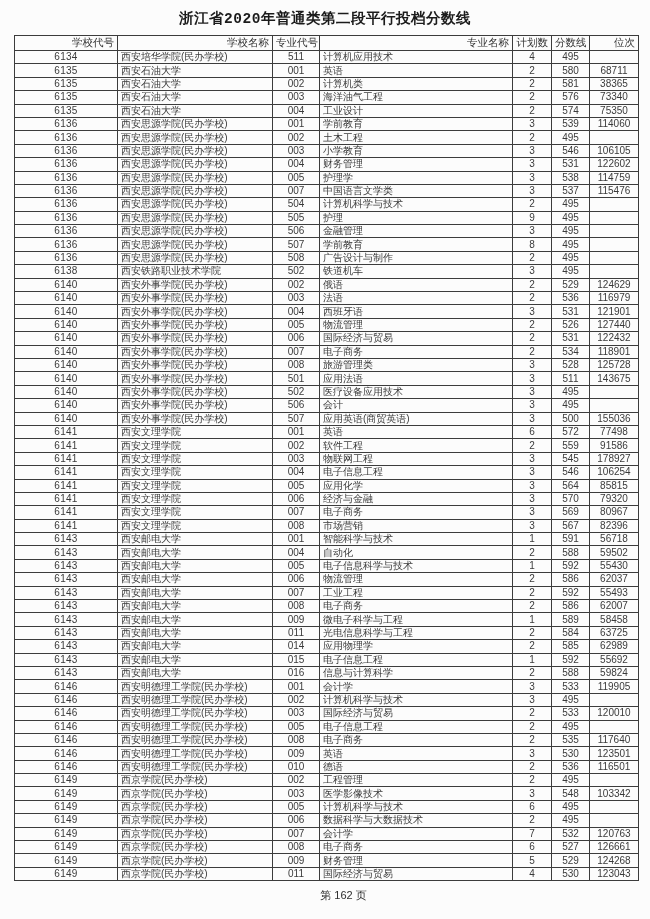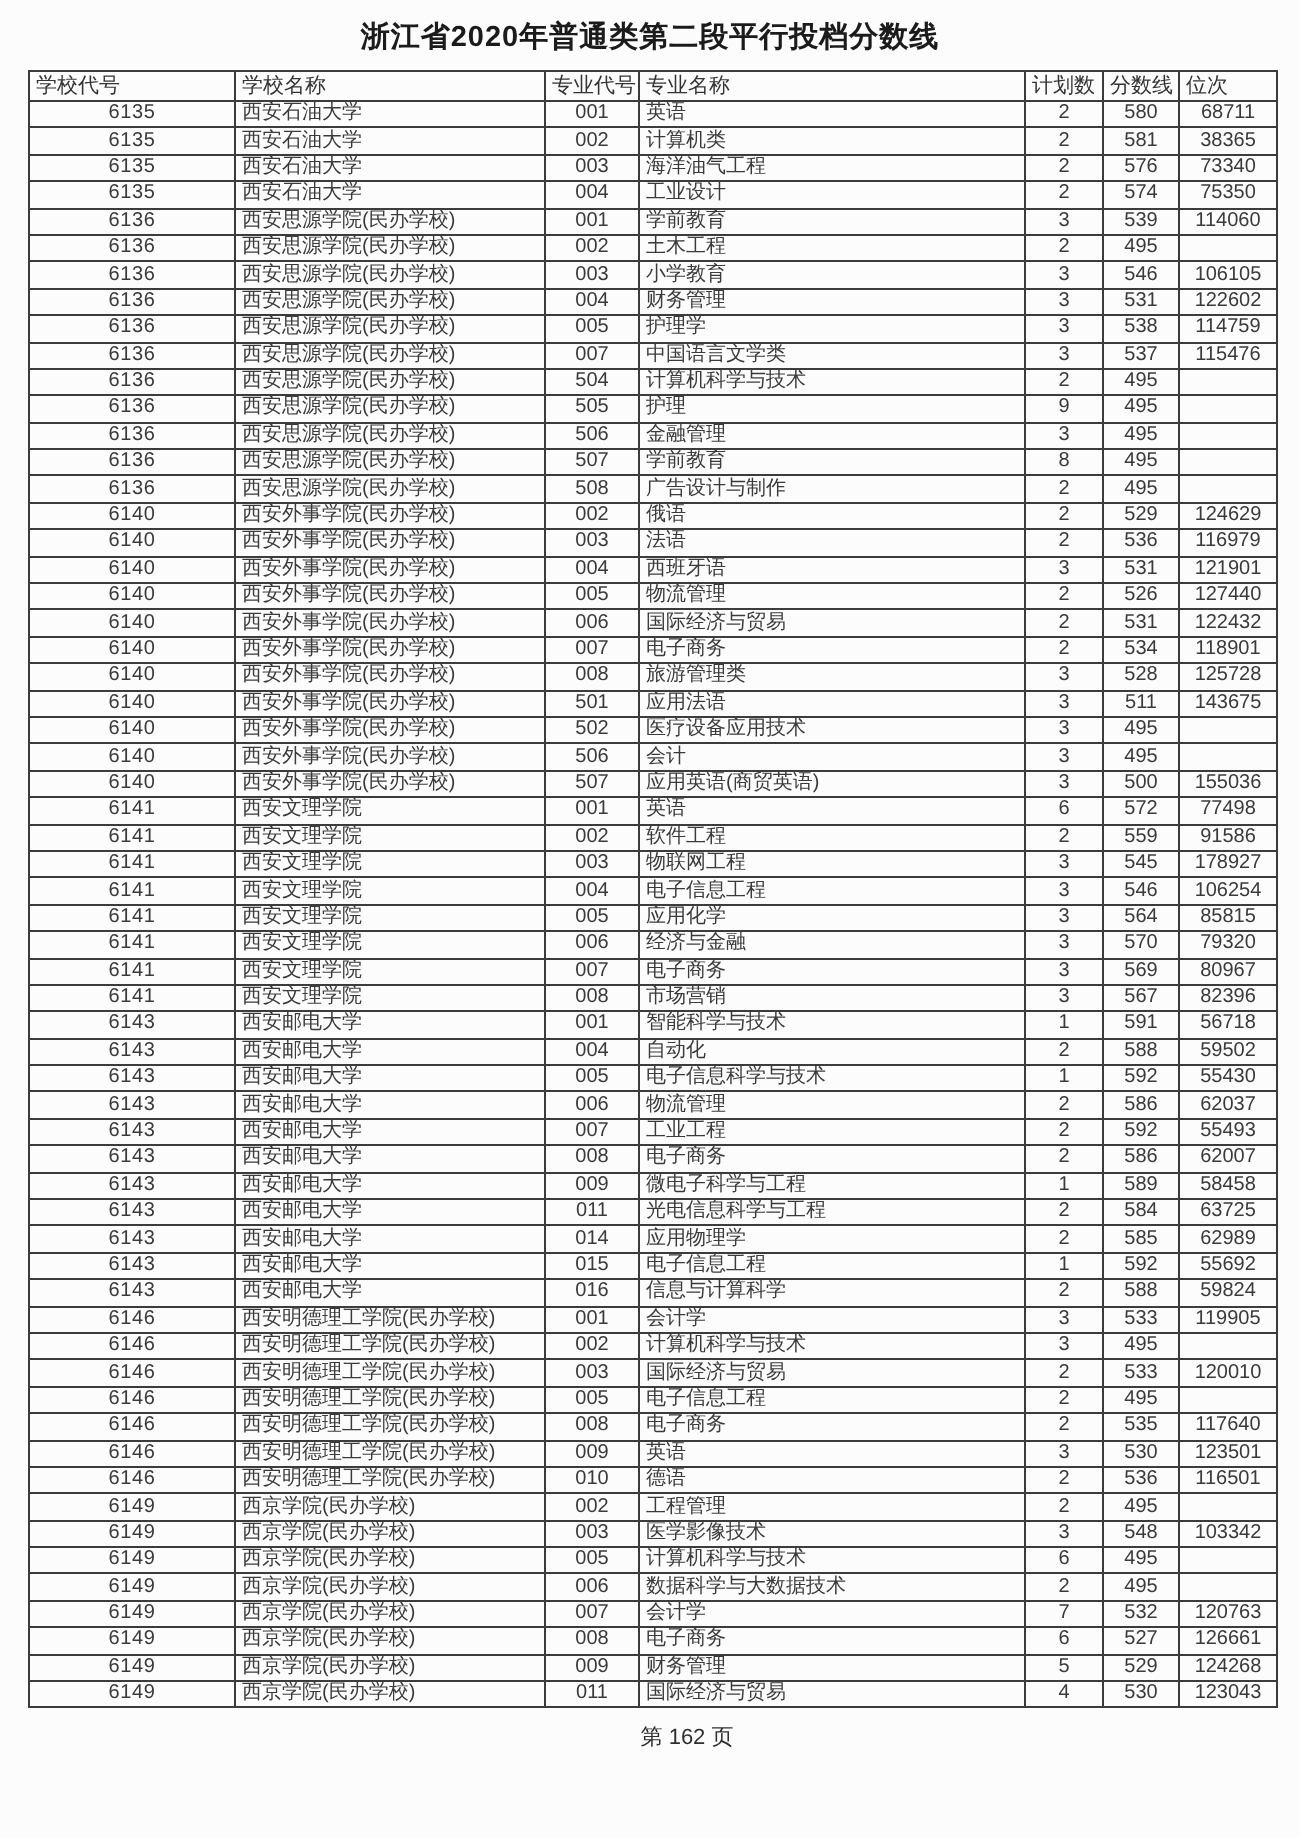--- a/index.html
+++ b/index.html
@@ -19,41 +19,41 @@
     height: 919px;
     position: relative;
   }
   .title {
     text-align: center;
     font-weight: bold;
     font-size: 14.5px;
     letter-spacing: 0.5px;
     padding-top: 9px;
     color: #1b1b1b;
-    font-family: Liberation Sans, sans-serif;
+    font-family: Liberation Mono, monospace;
   }
   table.score-table {
     border-collapse: collapse;
     table-layout: fixed;
     width: 624px;
     margin: 7px 0 0 14px;
     background: transparent;
   }
   table.score-table th,
   table.score-table td {
     border: 1px solid #3c3c3c;
     padding: 0 3px;
     overflow: hidden;
     white-space: nowrap;
     font-weight: normal;
   }
   table.score-table thead th {
     height: 13px;
     font-size: 10.5px;
-    text-align: left;
+    text-align: right;
     color: #333;
   }
   table.score-table tbody td {
     height: 12.4px;
     font-size: 10px;
     line-height: 1;
     color: #3a3a3a;
   }
   td.c0, td.c2, td.c4, td.c5, td.c6 { text-align: center; }
   td.c1, td.c3 { text-align: left; }
@@ -89,20 +89,29 @@
         <th>学校名称</th>
         <th>专业代号</th>
         <th>专业名称</th>
         <th>计划数</th>
         <th>分数线</th>
         <th>位次</th>
       </tr>
     </thead>
     <tbody>
         <tr>
+          <td class="c0">6134</td>
+          <td class="c1">西安培华学院(民办学校)</td>
+          <td class="c2">511</td>
+          <td class="c3">计算机应用技术</td>
+          <td class="c4">4</td>
+          <td class="c5">495</td>
+          <td class="c6"></td>
+        </tr>
+        <tr>
           <td class="c0">6135</td>
           <td class="c1">西安石油大学</td>
           <td class="c2">001</td>
           <td class="c3">英语</td>
           <td class="c4">2</td>
           <td class="c5">580</td>
           <td class="c6">68711</td>
         </tr>
         <tr>
           <td class="c0">6135</td>
@@ -220,20 +229,29 @@
           <td class="c4">8</td>
           <td class="c5">495</td>
           <td class="c6"></td>
         </tr>
         <tr>
           <td class="c0">6136</td>
           <td class="c1">西安思源学院(民办学校)</td>
           <td class="c2">508</td>
           <td class="c3">广告设计与制作</td>
           <td class="c4">2</td>
+          <td class="c5">495</td>
+          <td class="c6"></td>
+        </tr>
+        <tr>
+          <td class="c0">6138</td>
+          <td class="c1">西安铁路职业技术学院</td>
+          <td class="c2">502</td>
+          <td class="c3">铁道机车</td>
+          <td class="c4">3</td>
           <td class="c5">495</td>
           <td class="c6"></td>
         </tr>
         <tr>
           <td class="c0">6140</td>
           <td class="c1">西安外事学院(民办学校)</td>
           <td class="c2">002</td>
           <td class="c3">俄语</td>
           <td class="c4">2</td>
           <td class="c5">529</td>

